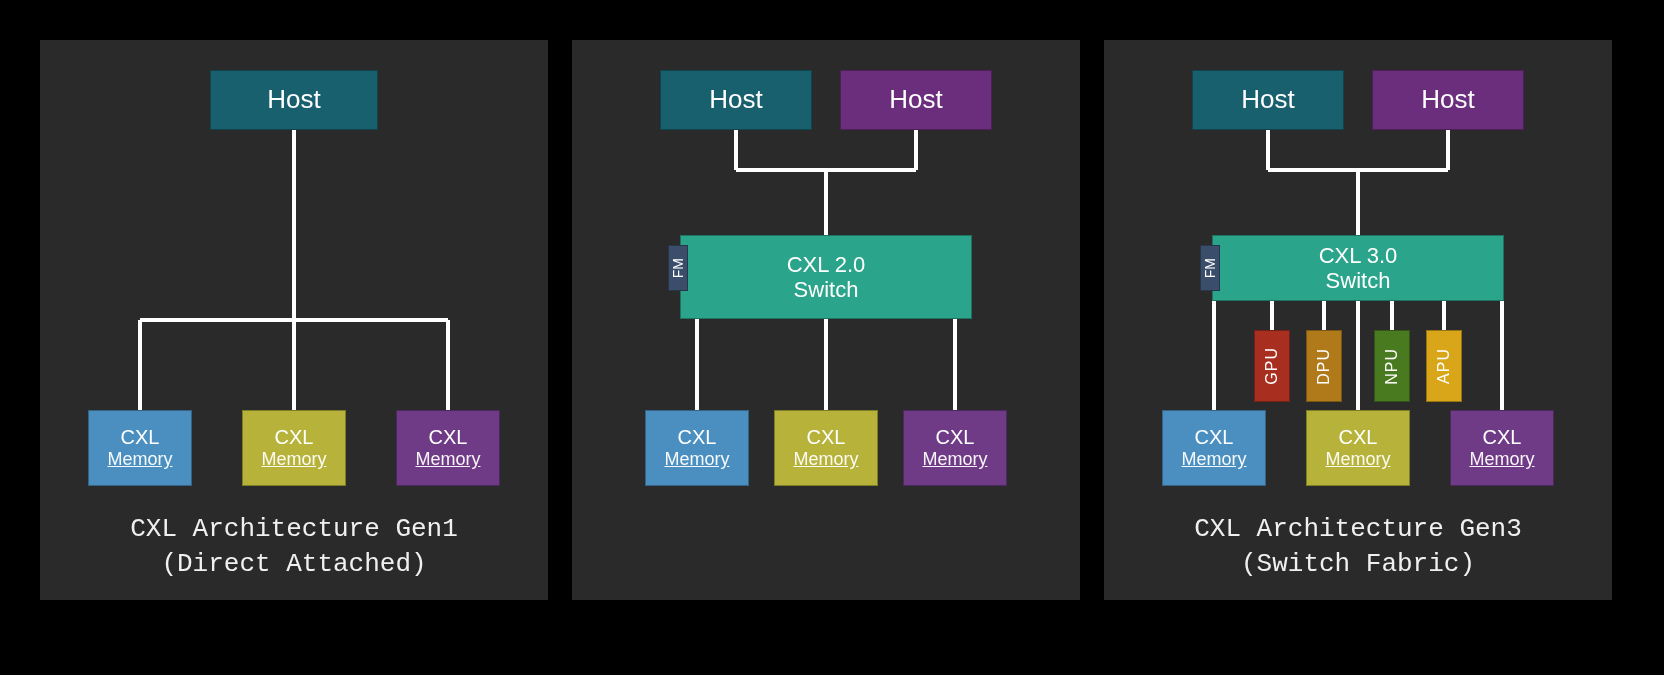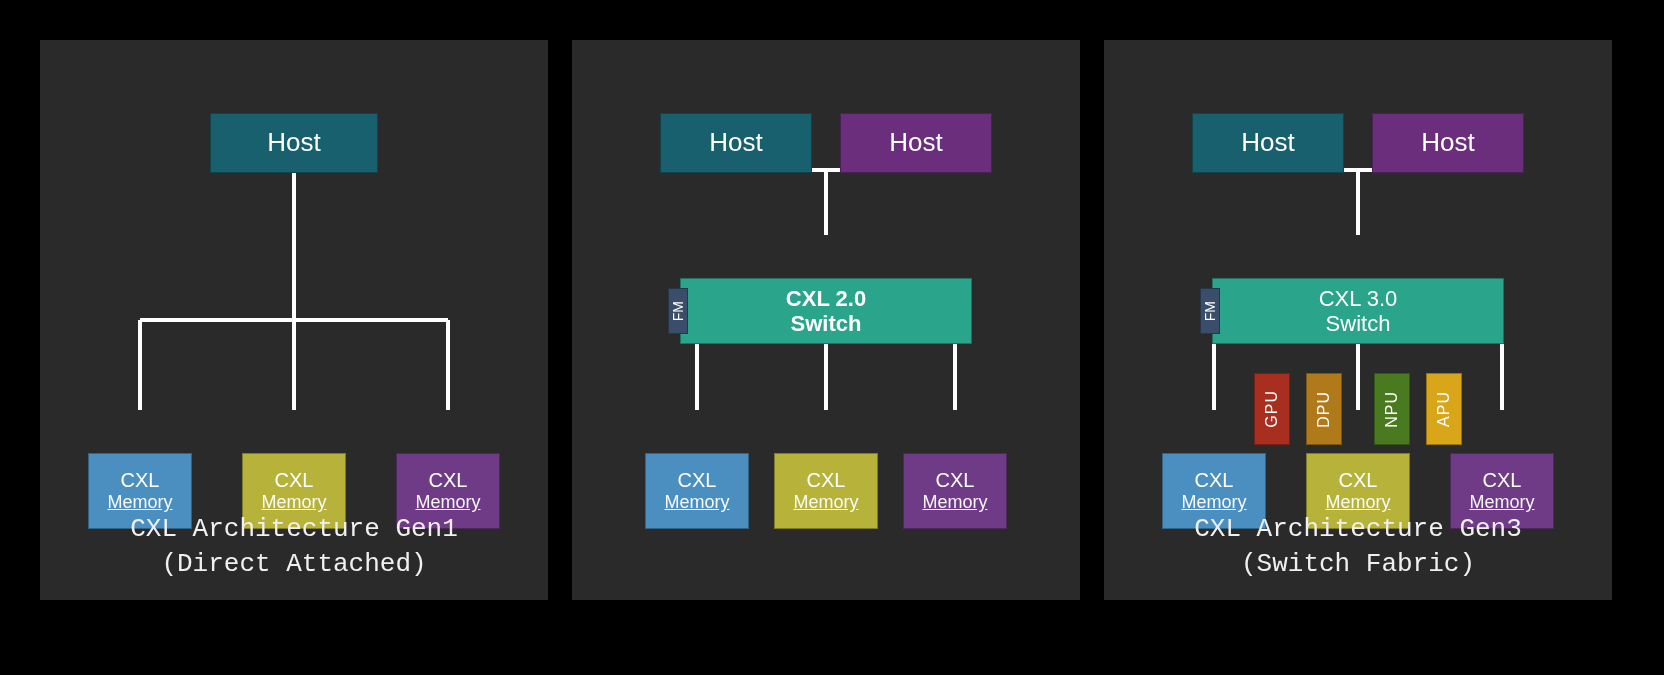--- a/index.html
+++ b/index.html
@@ -37,21 +37,20 @@
   .box {
     position: absolute;
     display: flex;
     align-items: center;
     justify-content: center;
     text-align: right;
     color: #fff;
     line-height: 1.15;
     box-sizing: border-box;
     border: 1px solid rgba(0,0,0,0.3);
-    margin-top: 43px;
   }
   .box-lg { font-size: 26px; }
   .box-mid { font-size: 22px; }
   .box-sm-title { font-size: 20px; }
   .box-sm-sub { font-size: 18px; opacity: 0.95; text-decoration: underline; }
   .stack { display:flex; flex-direction:column; align-items:center; justify-content:center; }
 
   .teal   { background: #19606f; }
   .purple { background: #6a2e7c; }
   .green  { background: #2aa48a; }
@@ -128,21 +127,21 @@
         <line x1="254" y1="260" x2="254" y2="370"></line>
         <line x1="383" y1="260" x2="383" y2="370"></line>
       </g>
     </svg>
     <div class="box teal box-lg" style="left:88px; top:30px; width:152px; height:60px;">
       <span>Host</span>
     </div>
     <div class="box purple box-lg" style="left:268px; top:30px; width:152px; height:60px;">
       <span>Host</span>
     </div>
-    <div class="box green stack box-mid" style="left:108px; top:195px; width:292px; height:66px;font-weight:bold;">
+    <div class="box green stack box-mid" style="left:108px; top:195px; width:292px; height:84px;">
       <span>CXL 2.0</span>
       <span>Switch</span>
     </div>
     <div class="box slate" style="left:96px; top:205px; width:20px; height:46px;">
       <span class="vtext-sm">FM</span>
     </div>
     <div class="box blue stack" style="left:73px; top:370px; width:104px; height:76px;">
       <span class="box-sm-title">CXL</span>
       <span class="box-sm-sub">Memory</span>
     </div>

